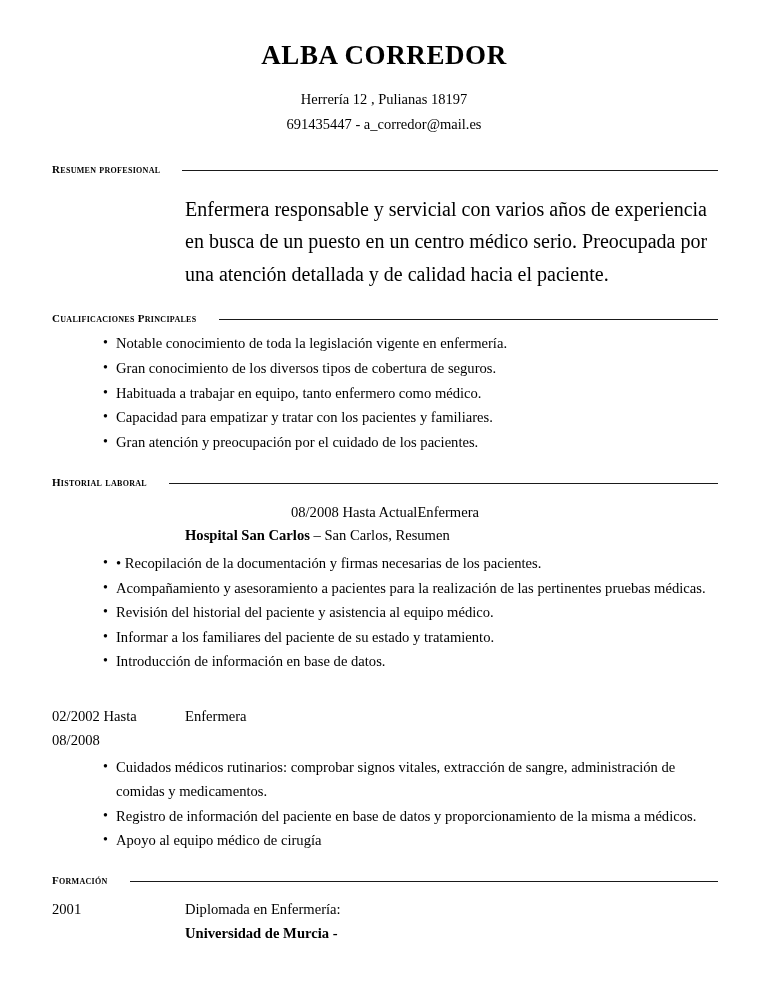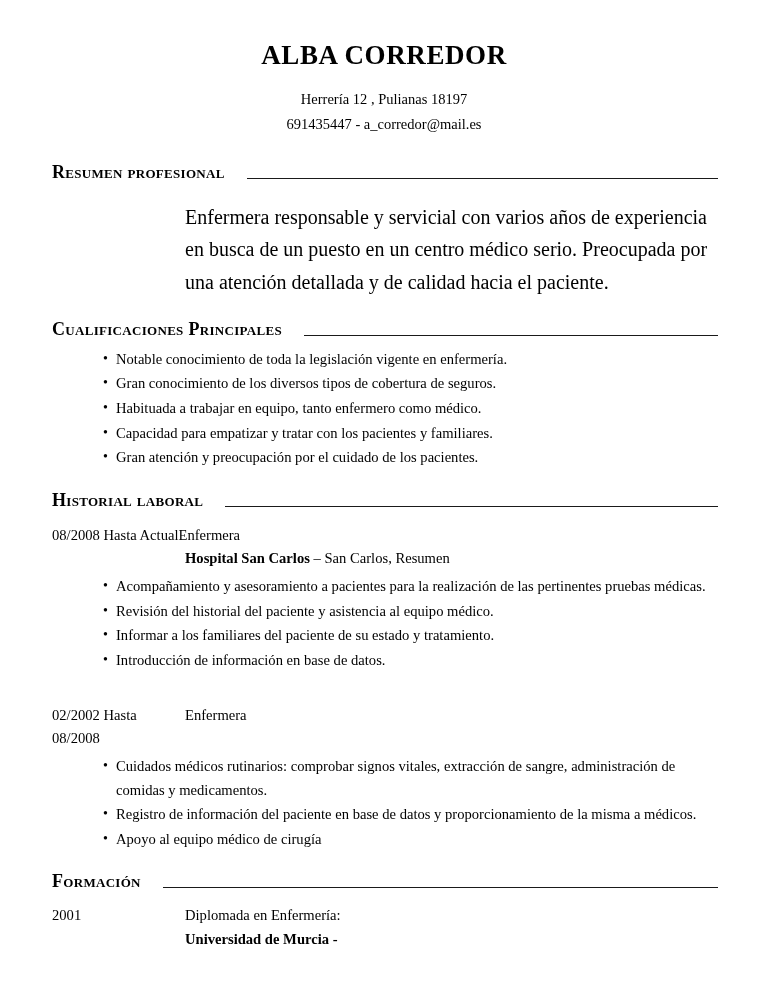--- a/index.html
+++ b/index.html
@@ -44,21 +44,21 @@
   .contact-line.first { margin-top: 17px; }
 
   
   .section-head {
     display: flex;
     align-items: flex-end;
     margin-left: 52px;
     margin-right: 50px;
   }
   .section-head .title {
-    font-size: 18px;
+    font-size: 11px;
     font-weight: bold;
     font-variant: small-caps;
     letter-spacing: 0.3px;
     white-space: nowrap;
     line-height: 1.1;
   }
   .section-head .rule {
     flex: 1 1 auto;
     height: 0;
     border-bottom: 1.6px solid #1a1a1a;
@@ -92,20 +92,21 @@
     top: 0;
     font-size: 14px;
   }
   ul.bullets.tight { margin-top: 4px; }
 
   
   .entry {
     display: flex;
     margin-left: 52px;
     margin-right: 50px;
+    justify-content: center;
   }
   .entry .dates {
     width: 133px;
     flex: 0 0 133px;
     font-size: 14.6px;
     line-height: 1.62;
   }
   .entry .detail {
     flex: 1 1 auto;
     font-size: 14.6px;
@@ -178,20 +179,21 @@
       <span class="role">Enfermera</span>
     </div>
   </div>
   <div class="entry">
     <div class="dates"></div>
     <div class="detail">
       <span class="employer">Hospital San Carlos</span><span class="where"> – San Carlos, Resumen</span>
     </div>
   </div>
   <ul class="bullets tight">
+    <li>• Recopilación de la documentación y firmas necesarias de los pacientes.</li>
     <li>Acompañamiento y asesoramiento a pacientes para la realización de las pertinentes pruebas médicas.</li>
     <li>Revisión del historial del paciente y asistencia al equipo médico.</li>
     <li>Informar a los familiares del paciente de su estado y tratamiento.</li>
     <li>Introducción de información en base de datos.</li>
   </ul>
 
   <div class="blk-gap-6"></div>
 
   <div class="entry">
     <div class="dates">

